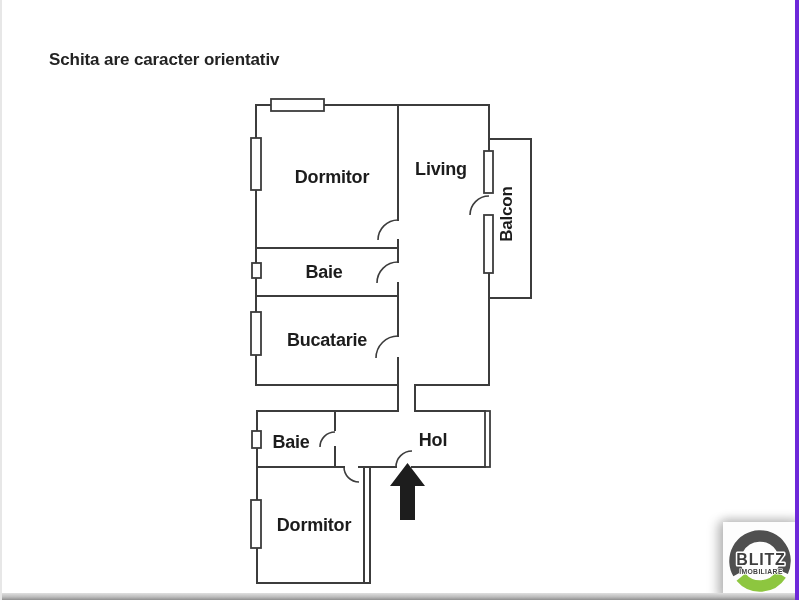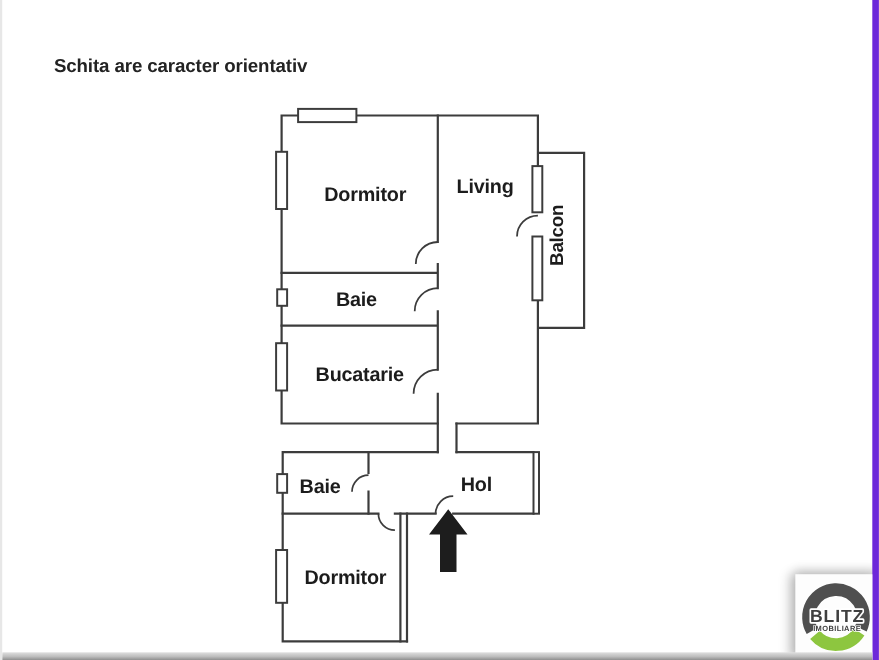--- a/index.html
+++ b/index.html
@@ -1,19 +1,19 @@
 <!DOCTYPE html>
 <html><head>
 <meta charset="utf-8">
 <style>
   html,body{margin:0;padding:0;background:#ffffff;}
   #frame{
     position:relative;width:799px;height:600px;background:#ffffff;
     overflow:hidden;font-family:"Liberation Sans",sans-serif;
-    border-left:2px solid #e7e7e7;border-right:6px solid #6d28d9;box-sizing:border-box;
+    border-left:2px solid #e7e7e7;border-right:4px solid #6d28d9;box-sizing:border-box;
   }
   #disclaimer{
     position:absolute;left:47px;top:50px;font-size:17px;font-weight:600;
     color:#232323;letter-spacing:-0.1px;white-space:nowrap;
   }
   #plan-svg{position:absolute;left:0;top:0;}
   #plan-svg text{
     font-family:"Liberation Sans",sans-serif;font-size:18px;font-weight:600;
     text-anchor:middle;letter-spacing:-0.2px;
   }

